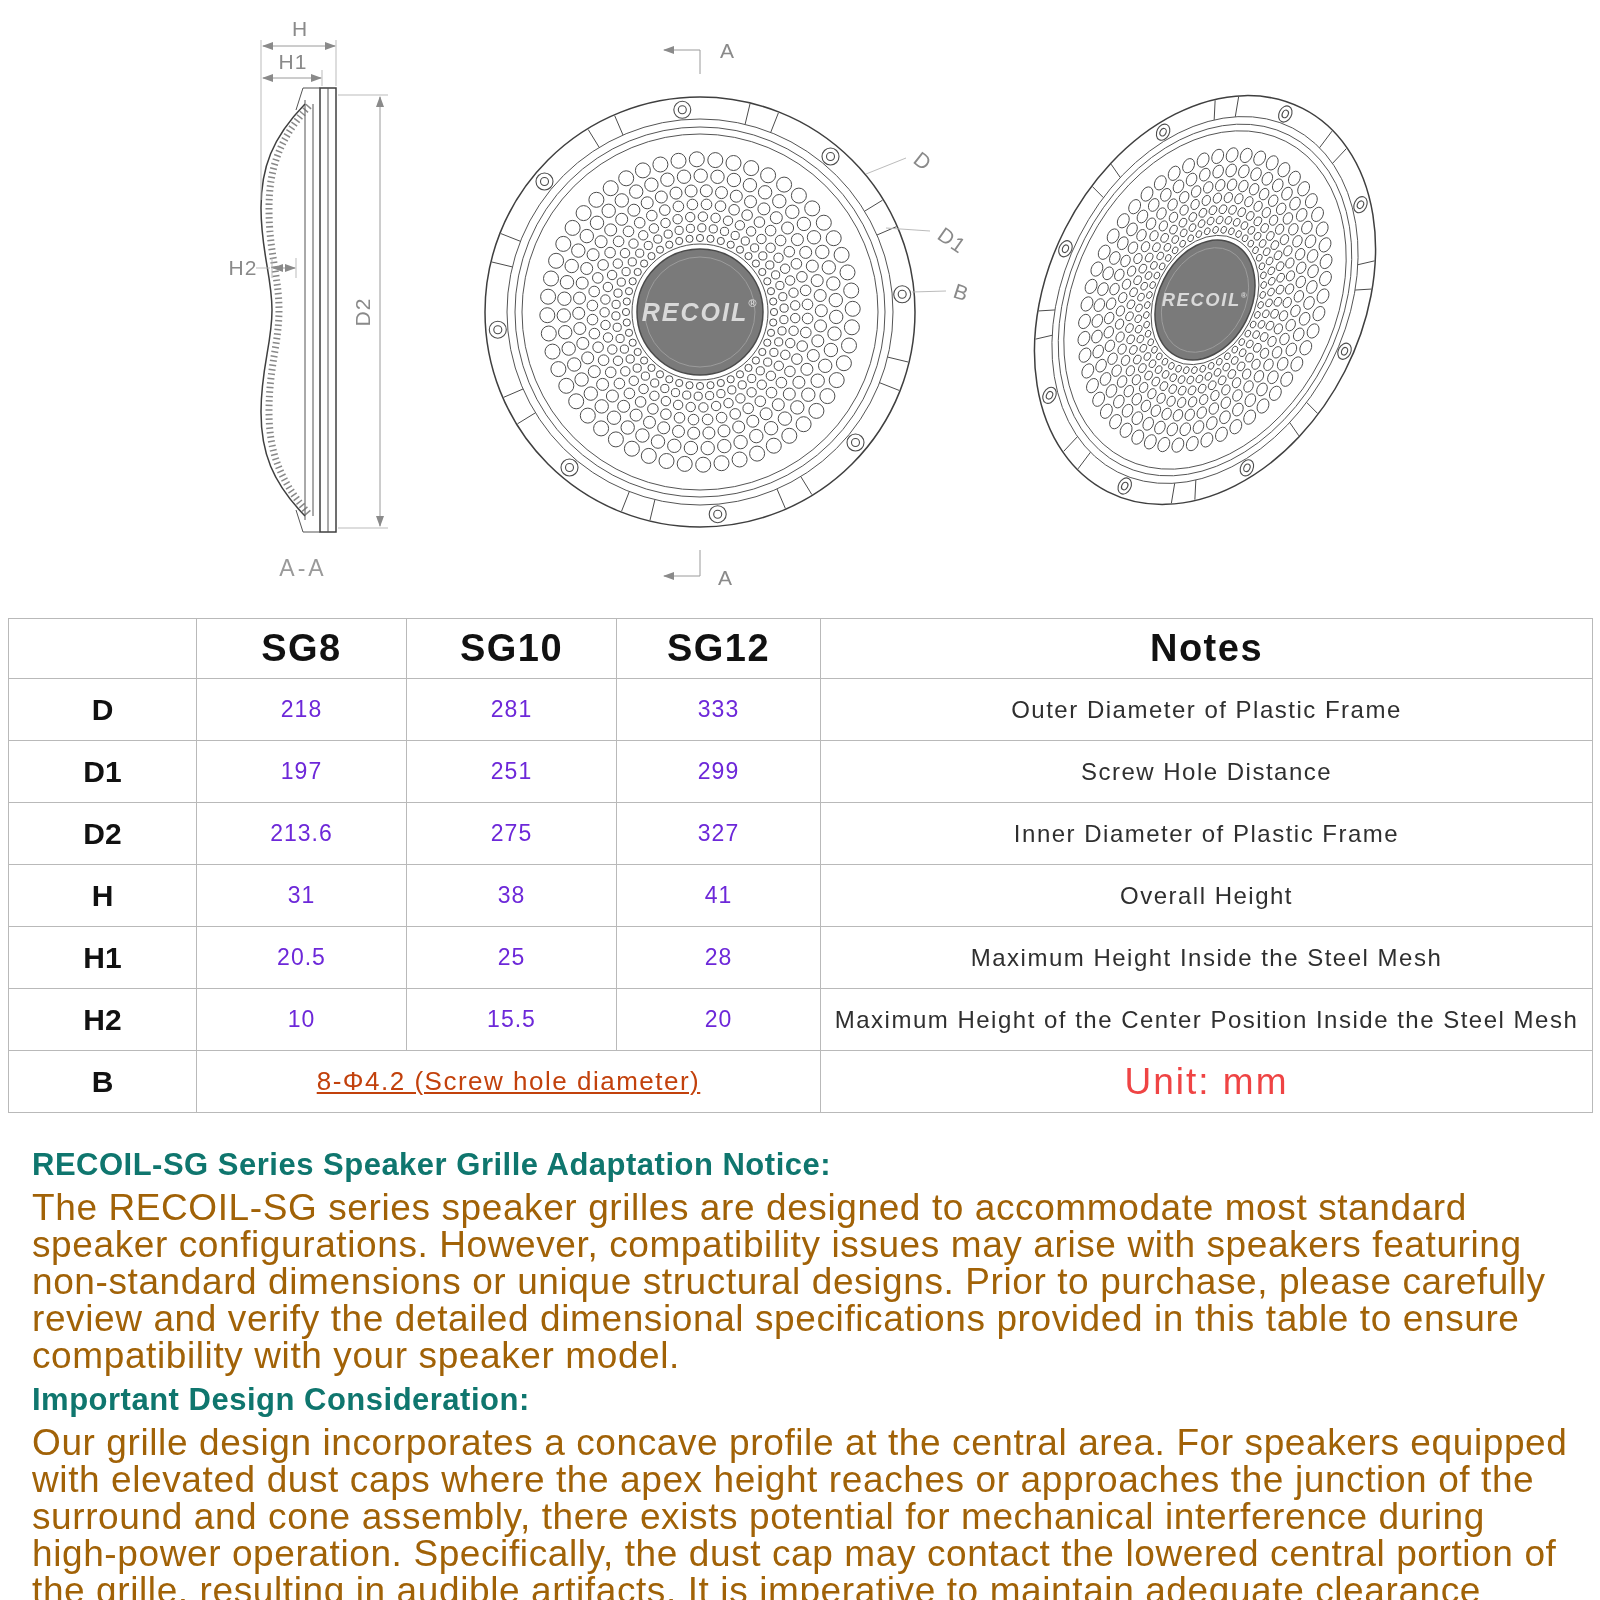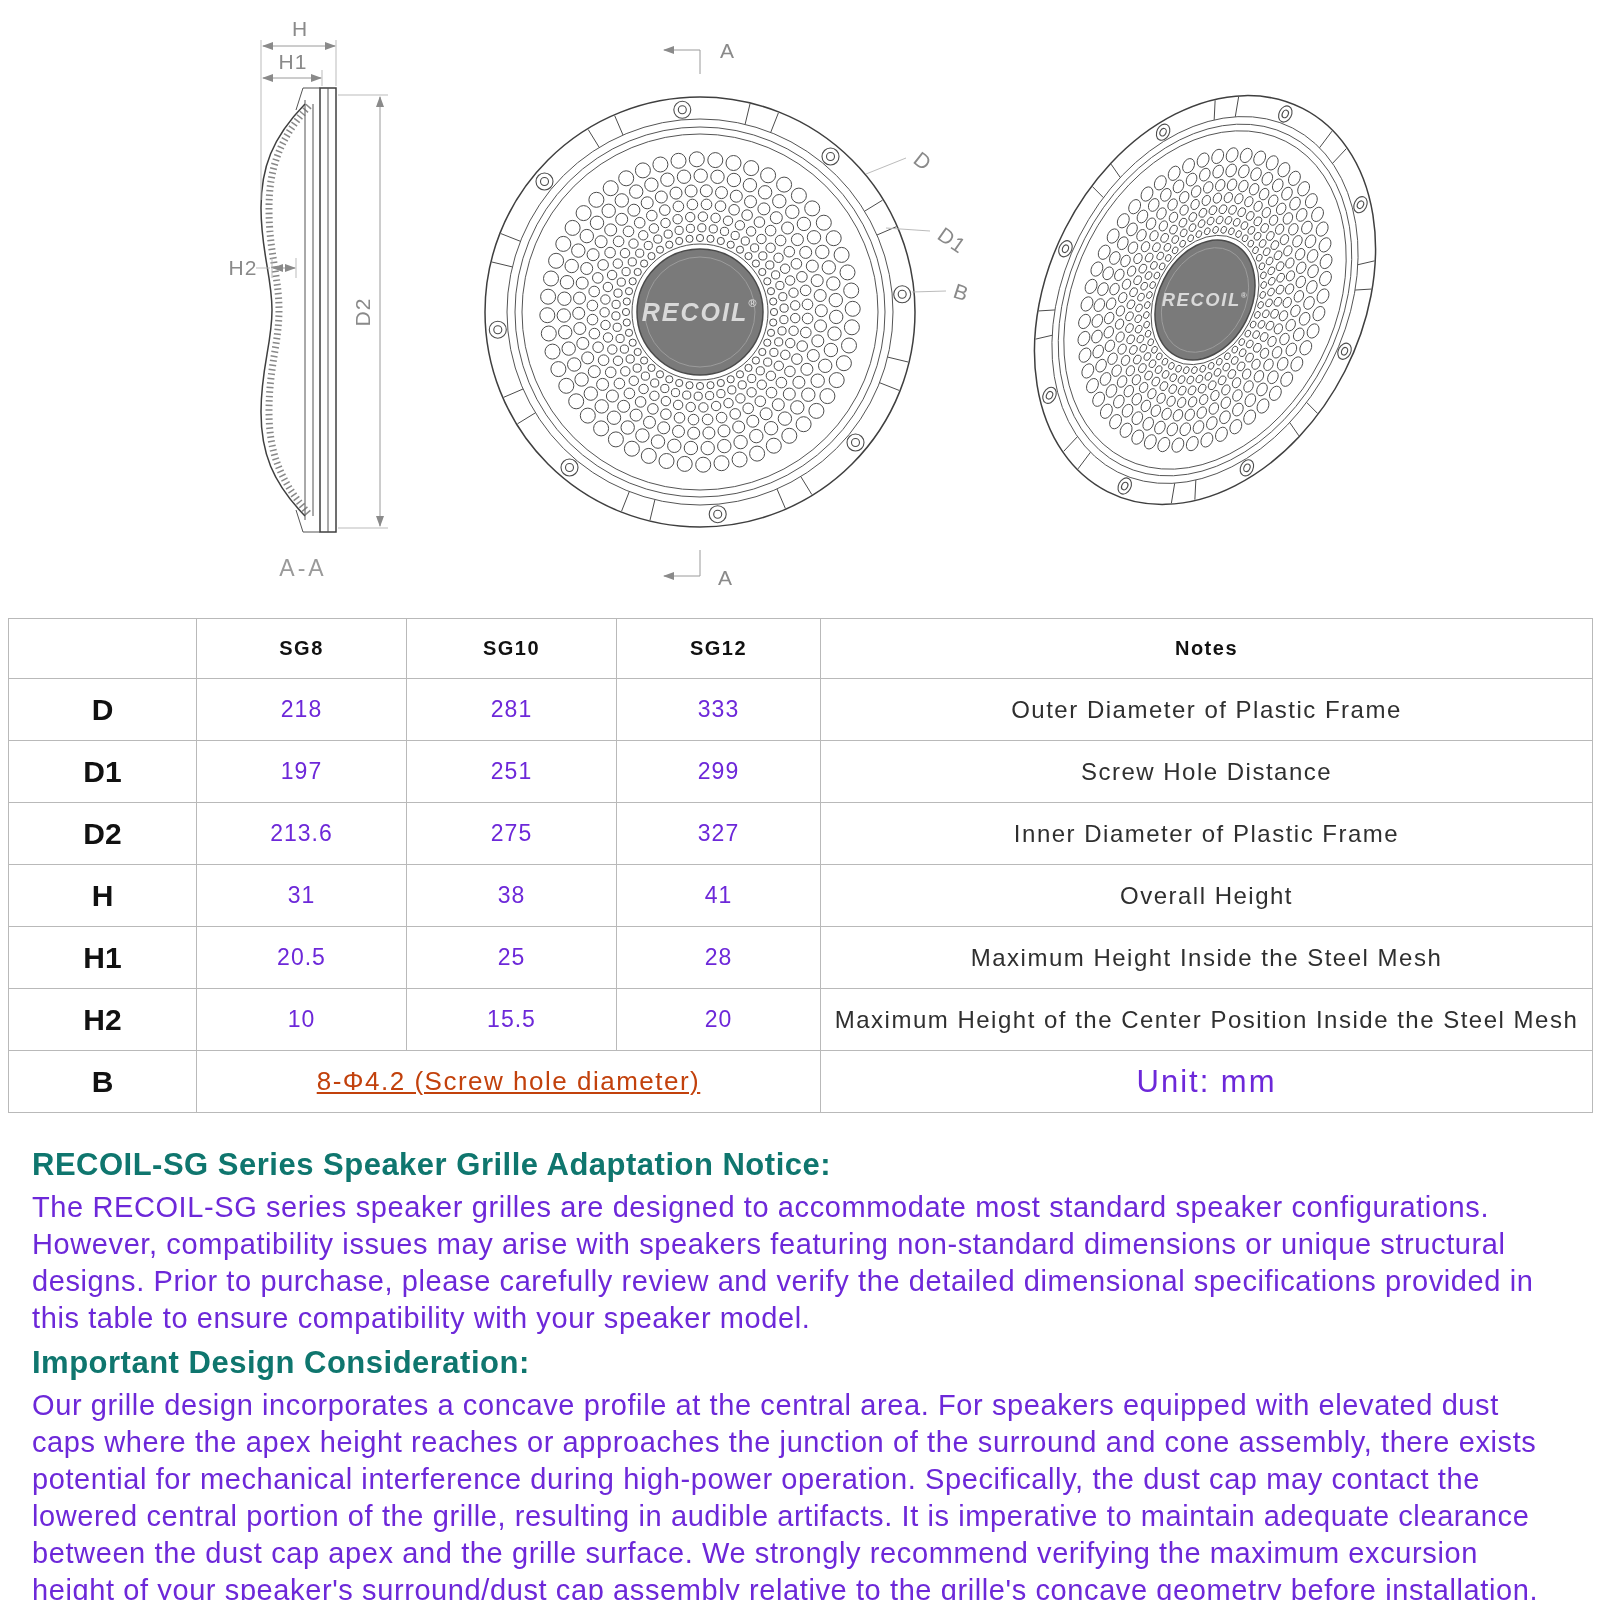--- a/index.html
+++ b/index.html
@@ -23,31 +23,31 @@
   .disc { fill:#7a7a7a; stroke:#4a4a4a; stroke-width:1.5; }
   .logo { font-size:25px; font-weight:bold; font-style:italic; fill:#d9d9d9; letter-spacing:2px; }
   .logo-p { font-size:23px; }
   .knurl { stroke:#6a6a6a; stroke-width:7; stroke-dasharray:1.5 3; fill:none; opacity:.8; }
 
   
   .spec-table { border-collapse:collapse; table-layout:fixed; width:1584px; margin:6px 8px 0 8px; }
   .spec-table th, .spec-table td { border:1px solid #b9b9b9; text-align:center; vertical-align:middle; }
   .spec-table thead tr { height:60px; }
   .spec-table tbody tr { height:62px; }
-  .spec-table thead th { font-size:20px; font-weight:bold; letter-spacing:1.5px; color:#111; }
+  .spec-table thead th { font-size:38px; font-weight:bold; letter-spacing:1.5px; color:#111; }
   .spec-table tbody th { font-size:30px; font-weight:bold; color:#111; }
   td.val  { font-size:23px; color:#6d28d9; letter-spacing:1px; }
   td.note { font-size:24px; color:#2f2f2f; letter-spacing:1.5px; }
   td.bval { font-size:26px; color:#c2410c; letter-spacing:1.5px;text-decoration:underline; }
-  td.unit { font-size:31px; color:#6d28d9; letter-spacing:2px; }
+  td.unit { font-size:37px; color:#ef4444; letter-spacing:2px; }
 
   
   .notices { padding:26px 32px 0 32px; }
   .notice h2 { font-size:31px; font-weight:bold; letter-spacing:.5px; color:#0f766e; margin:8px 0 6px 0; }
-  .notice p  { font-size:29px; line-height:37px; letter-spacing:.6px; color:#6d28d9; margin-bottom:4px; }
+  .notice p  { font-size:37px; line-height:37px; letter-spacing:.6px; color:#a16207; margin-bottom:4px; }
 </style>
 </head>
 <body>
 
 <div class="page">
 
   <svg class="drawings" viewBox="0 0 1600 612">
     <defs>
       <marker id="arrow" markerWidth="11" markerHeight="9" refX="10" refY="4" orient="auto-start-reverse" markerUnits="userSpaceOnUse">
         <path d="M0,0 L11,4 L0,8 Z" fill="#8a8a8a"></path>

